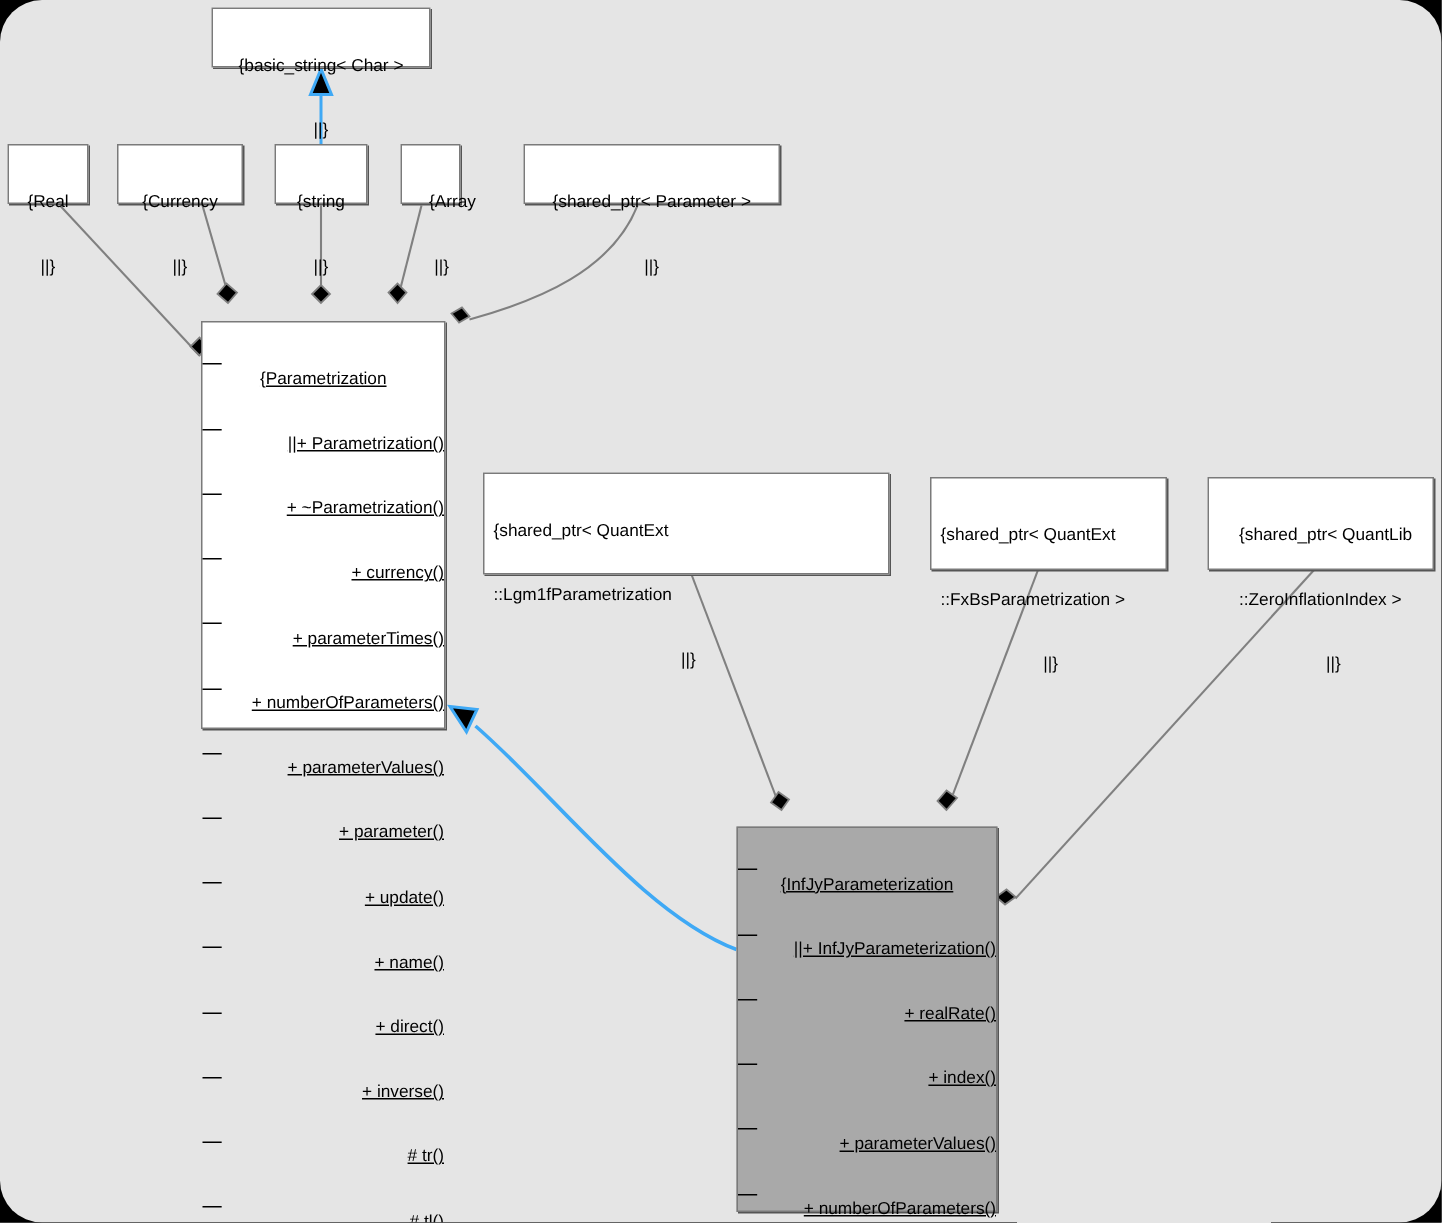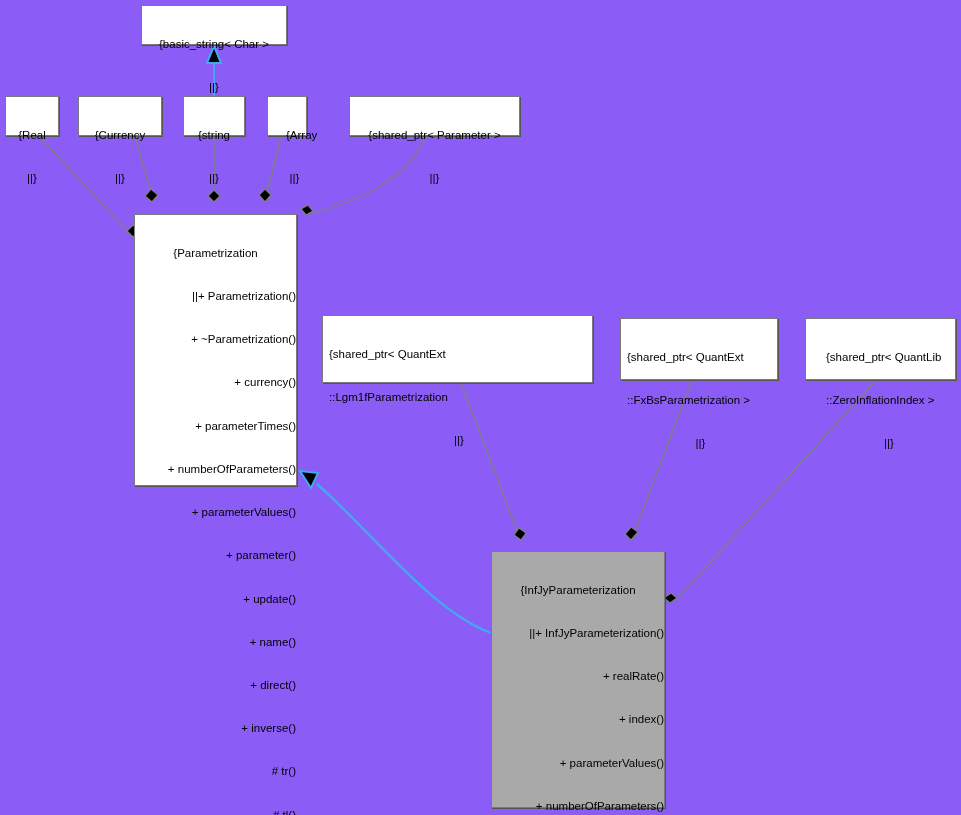--- a/index.html
+++ b/index.html
@@ -4,23 +4,24 @@
 <style>
   html, body {
     margin: 0;
     padding: 0;
     background: #000000;
   }
   #canvas {
     position: relative;
     width: 961px;
     height: 815px;
-    background: #8b5cf6;
+    background: #e5e5e5;
     overflow: hidden;
     font-family: "Liberation Sans", sans-serif;
+    border-radius: 28px;
   }
   svg.edges {
     position: absolute;
     left: 0;
     top: 0;
     width: 961px;
     height: 815px;
     pointer-events: none;
   }
   .node {
@@ -40,20 +41,21 @@
   .node.shaded {
     background: #a9a9a9;
   }
   .node .row {
     display: block;
     white-space: pre;
   }
   .node.members {
     text-align: left;
     padding: 2px 0 2px 0;
+    text-decoration: underline;
   }
   .node.members .title {
     display: block;
     text-align: center;
     white-space: pre;
   }
   .node.members .member {
     display: block;
     text-align: right;
     padding-left: 4px;

